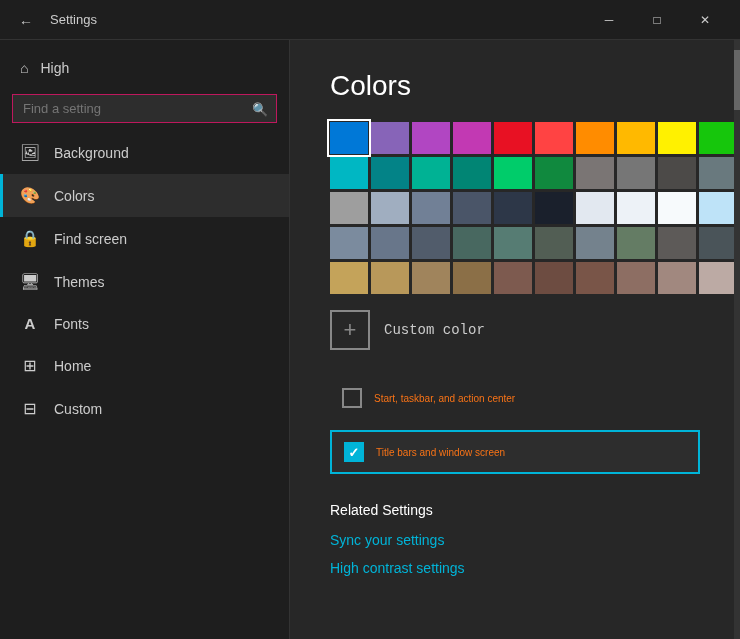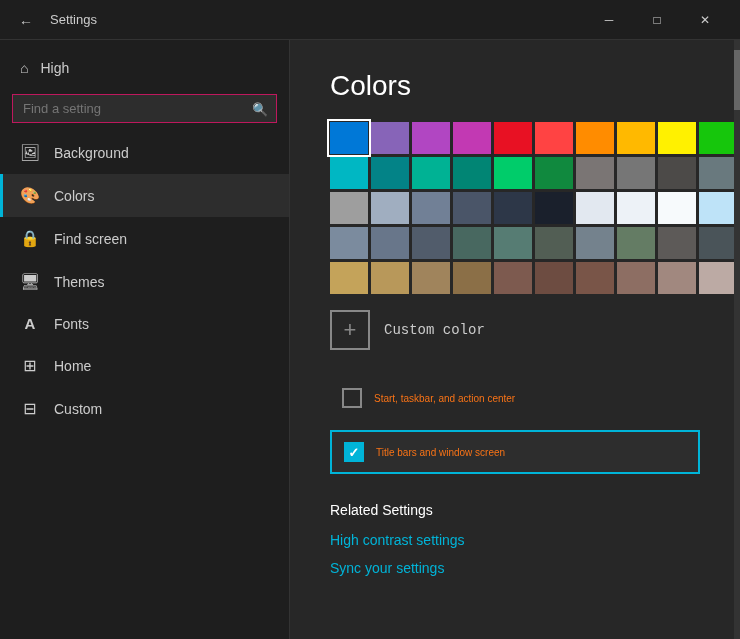--- a/index.html
+++ b/index.html
@@ -396,21 +396,21 @@
       <div class="checkbox-box"></div>
       <span class="checkbox-label">Start, taskbar, and action center</span>
     </div>
 
     <div class="checkbox-row highlighted">
       <div class="checkbox-box checked"></div>
       <span class="checkbox-label">Title bars and window screen</span>
     </div>
 
     <h2 class="related-title">Related Settings</h2>
+    <a class="related-link">Sync your settings</a>
     <a class="related-link">High contrast settings</a>
-    <a class="related-link">Sync your settings</a>
 
     <div class="scroll-indicator">
       <div class="scroll-thumb"></div>
     </div>
   </div>
 
 </div>
 
 </body></html>

